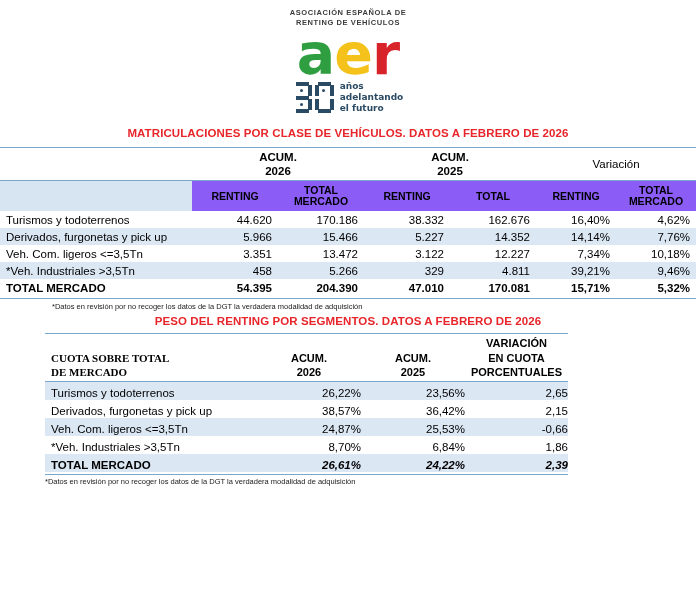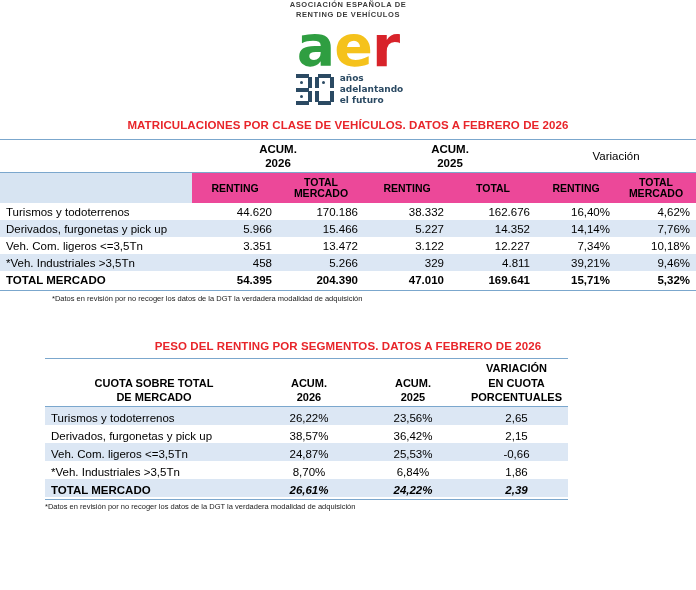--- a/index.html
+++ b/index.html
@@ -12,21 +12,21 @@
     height: 590px;
     font-family: "Liberation Sans", sans-serif;
     color: #000000;
     overflow: hidden;
     position: relative;
   }
 
   
   .logo-block {
     width: 100%;
-    padding-top: 0;
+    padding-top: 8px;
     display: flex;
     flex-direction: column;
     align-items: center;
   }
   .assoc-name {
     font-size: 7.5px;
     font-weight: bold;
     letter-spacing: 0.6px;
     line-height: 1.35;
     text-align: center;
@@ -88,21 +88,21 @@
 
   
   .section-title {
     text-align: center;
     color: #e8252a;
     font-size: 11.5px;
     font-weight: bold;
     letter-spacing: 0.1px;
   }
   #title-1 { margin-top: 12px; }
-  #title-2 { margin-top: 37px; }
+  #title-2 { margin-top: 4px; }
 
   
   .t1-wrap { margin-top: 8px; }
   table.t1 {
     width: 696px;
     border-collapse: collapse;
     font-size: 11.5px;
   }
   table.t1 td, table.t1 th {
     padding: 0;
@@ -114,21 +114,21 @@
   .grp-row td {
     text-align: center;
     font-weight: bold;
     font-size: 11.5px;
     padding: 4px 0 6px 0;
     line-height: 1.25;
   }
   .grp-row td.grp-var { font-weight: normal; }
 
   .sub-row td {
-    background: #ec4899;
+    background: #8b5cf6;
     text-align: center;
     font-weight: bold;
     font-size: 10.5px;
     line-height: 1.1;
     padding: 5px 6px 5px 0;
     height: 30px;
   }
   .sub-row td.lbl { background: #d7e4f2; }
 
   table.t1 tbody tr.data td {
@@ -166,26 +166,26 @@
   .t2 .rule-bot td { border-bottom: 1.5px solid #7ba7cd; height: 2px; }
 
   .t2-head td {
     font-weight: bold;
     font-size: 11px;
     line-height: 1.28;
     text-align: center;
     padding: 3px 0 3px 0;
     vertical-align: top;
   }
-  .t2-head td.lbl { text-align: center; padding-left: 6px; }
+  .t2-head td.lbl { text-align: left; padding-left: 6px; font-family: Liberation Serif, serif; }
 
   table.t2 tbody tr.data td {
     font-size: 11.5px;
     padding: 1px 0;
-    text-align: center;
+    text-align: right;
     height: 16px;
   }
   table.t2 tbody tr.data td.lbl {
     text-align: left;
     padding-left: 6px;
   }
   table.t2 tr.total td {
     font-weight: bold;
     font-style: italic;
     background: #dce7f4;
@@ -320,21 +320,21 @@
       <td>329</td>
       <td>4.811</td>
       <td>39,21%</td>
       <td>9,46%</td>
     </tr>
     <tr class="data total">
       <td class="lbl">TOTAL MERCADO</td>
       <td>54.395</td>
       <td>204.390</td>
       <td>47.010</td>
-      <td>169.641</td>
+      <td>170.081</td>
       <td>15,71%</td>
       <td>5,32%</td>
     </tr>
     <tr class="rule-bot">
           <td colspan="7"></td>
         </tr>
   </tbody>
 </table>
 </div>
 

